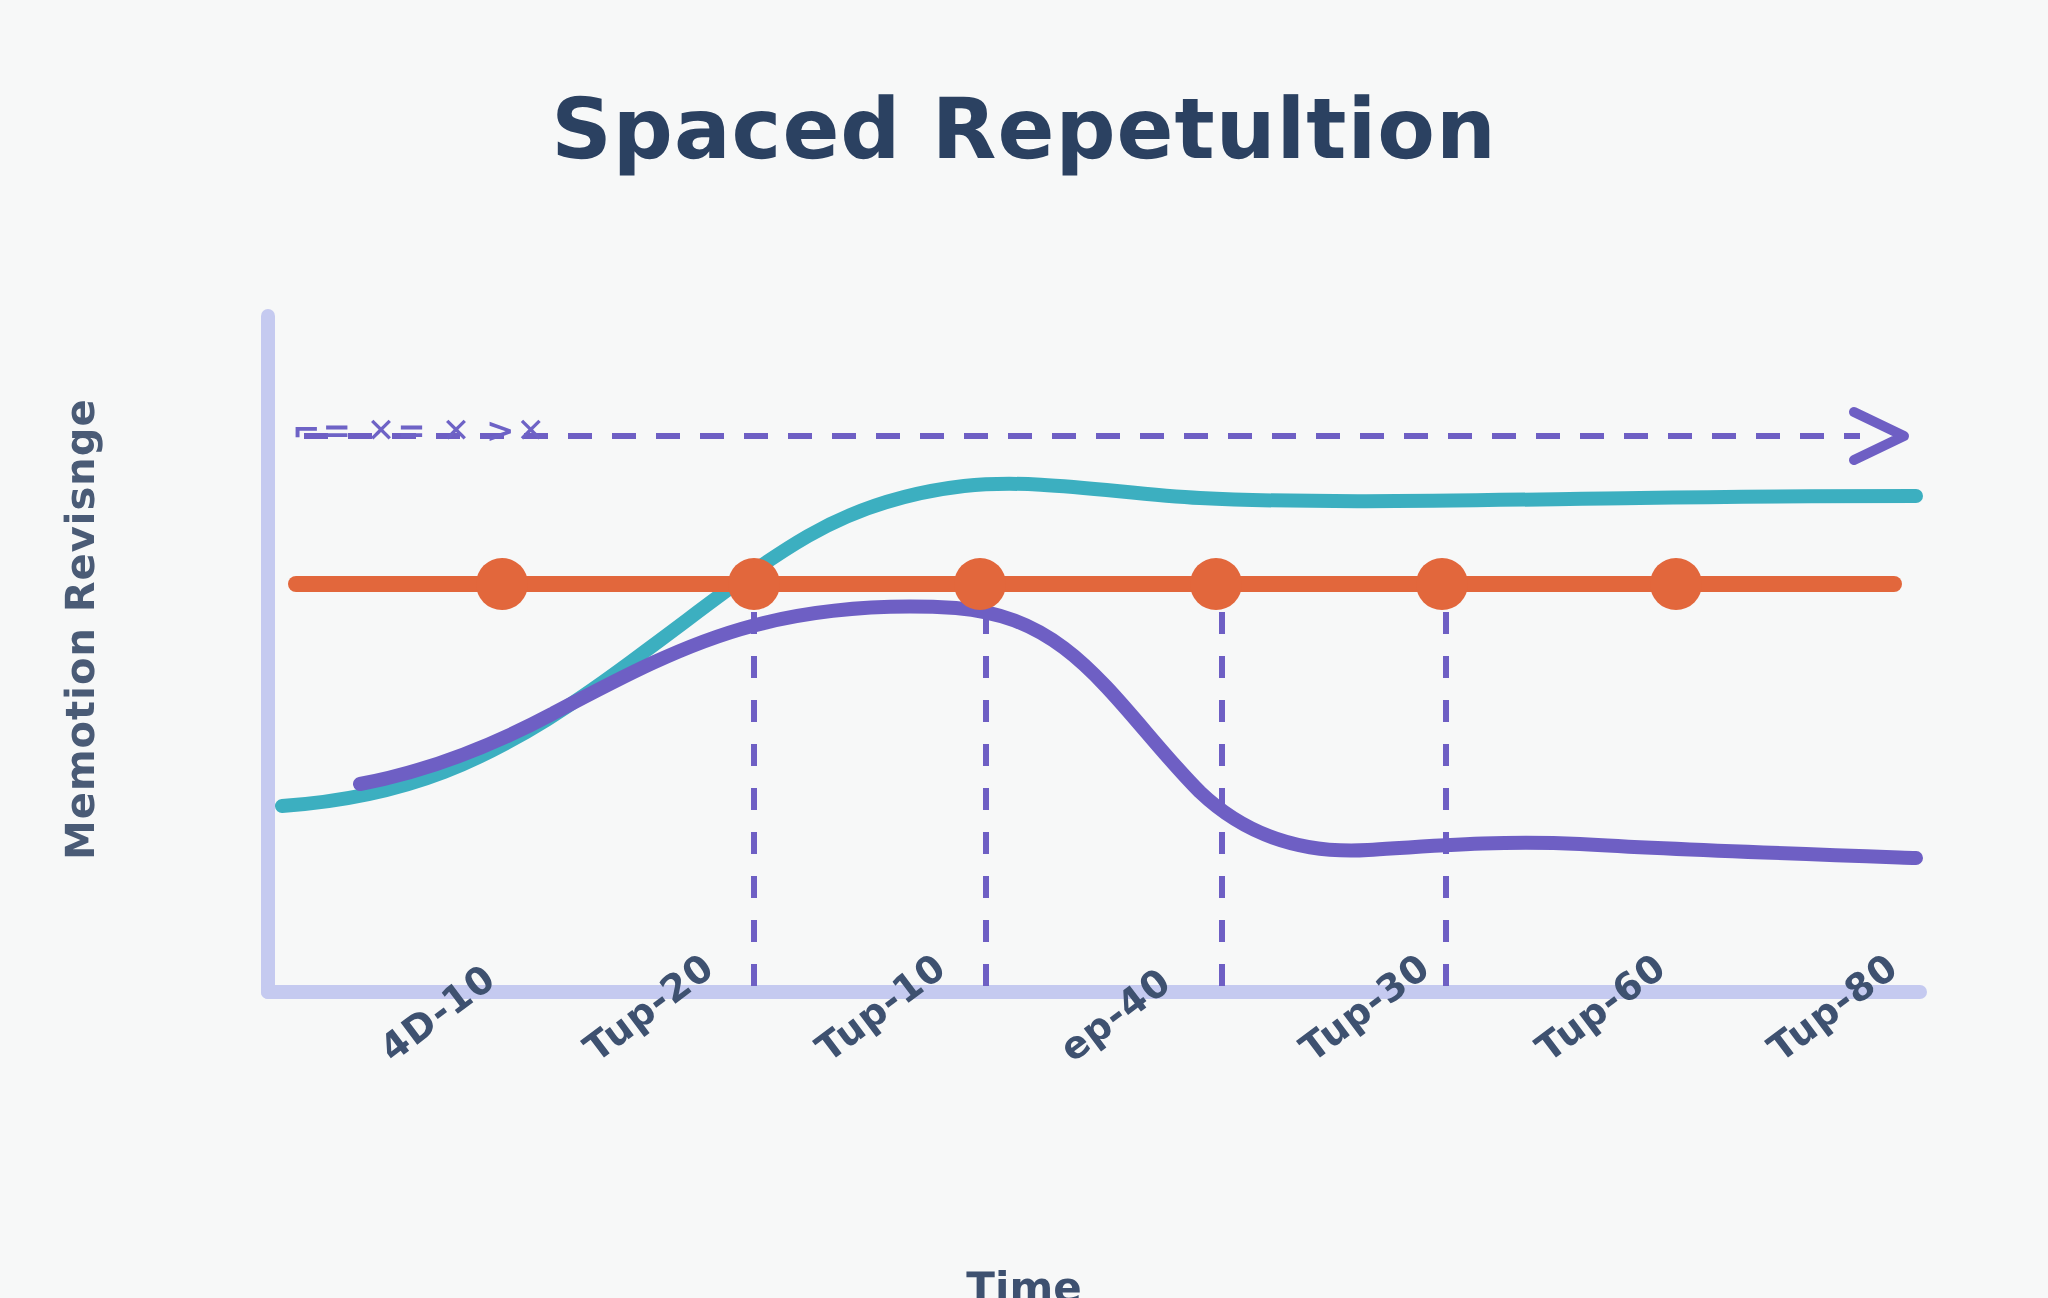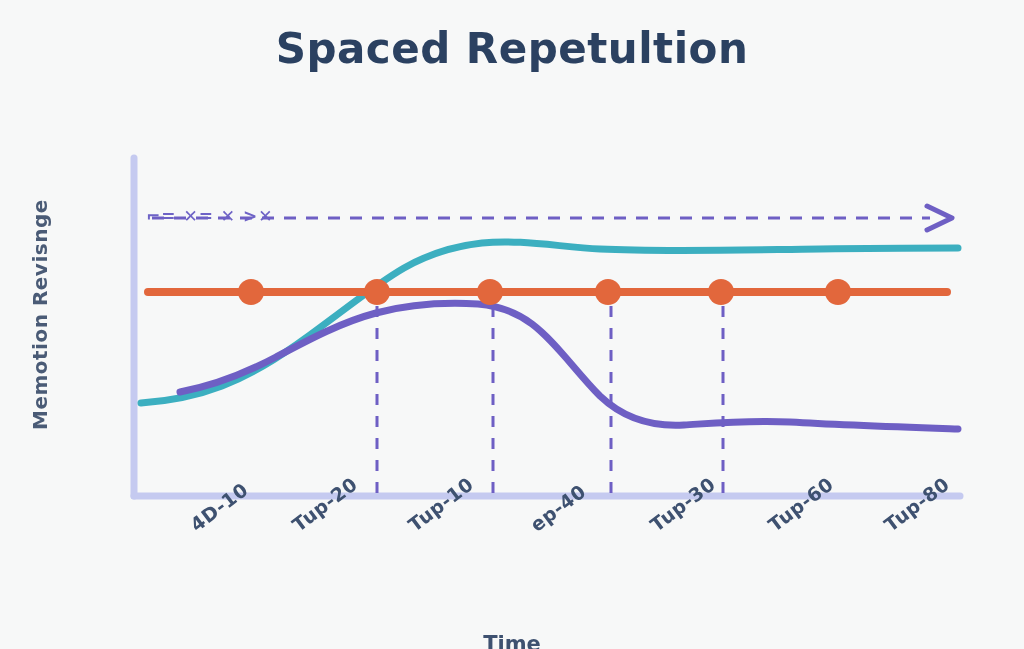--- a/index.html
+++ b/index.html
@@ -23,21 +23,21 @@
     position: absolute;
     inset: 0;
     background: #f7f8f8;
     border-radius: 14px;
     box-shadow: inset 0 0 0 1px rgba(255,255,255,0.0);
   }
   #chart-title {
     position: absolute;
     left: 0;
     right: 0;
-    top: 24px;
+    top: 40px;
     text-align: center;
     font-size: 42px;
     font-weight: 700;
     color: #2b4161;
     letter-spacing: 0.5px;
     font-family: "DejaVu Sans", "Liberation Sans", sans-serif;
   }
   #ylabel {
     position: absolute;
     left: 20px;

